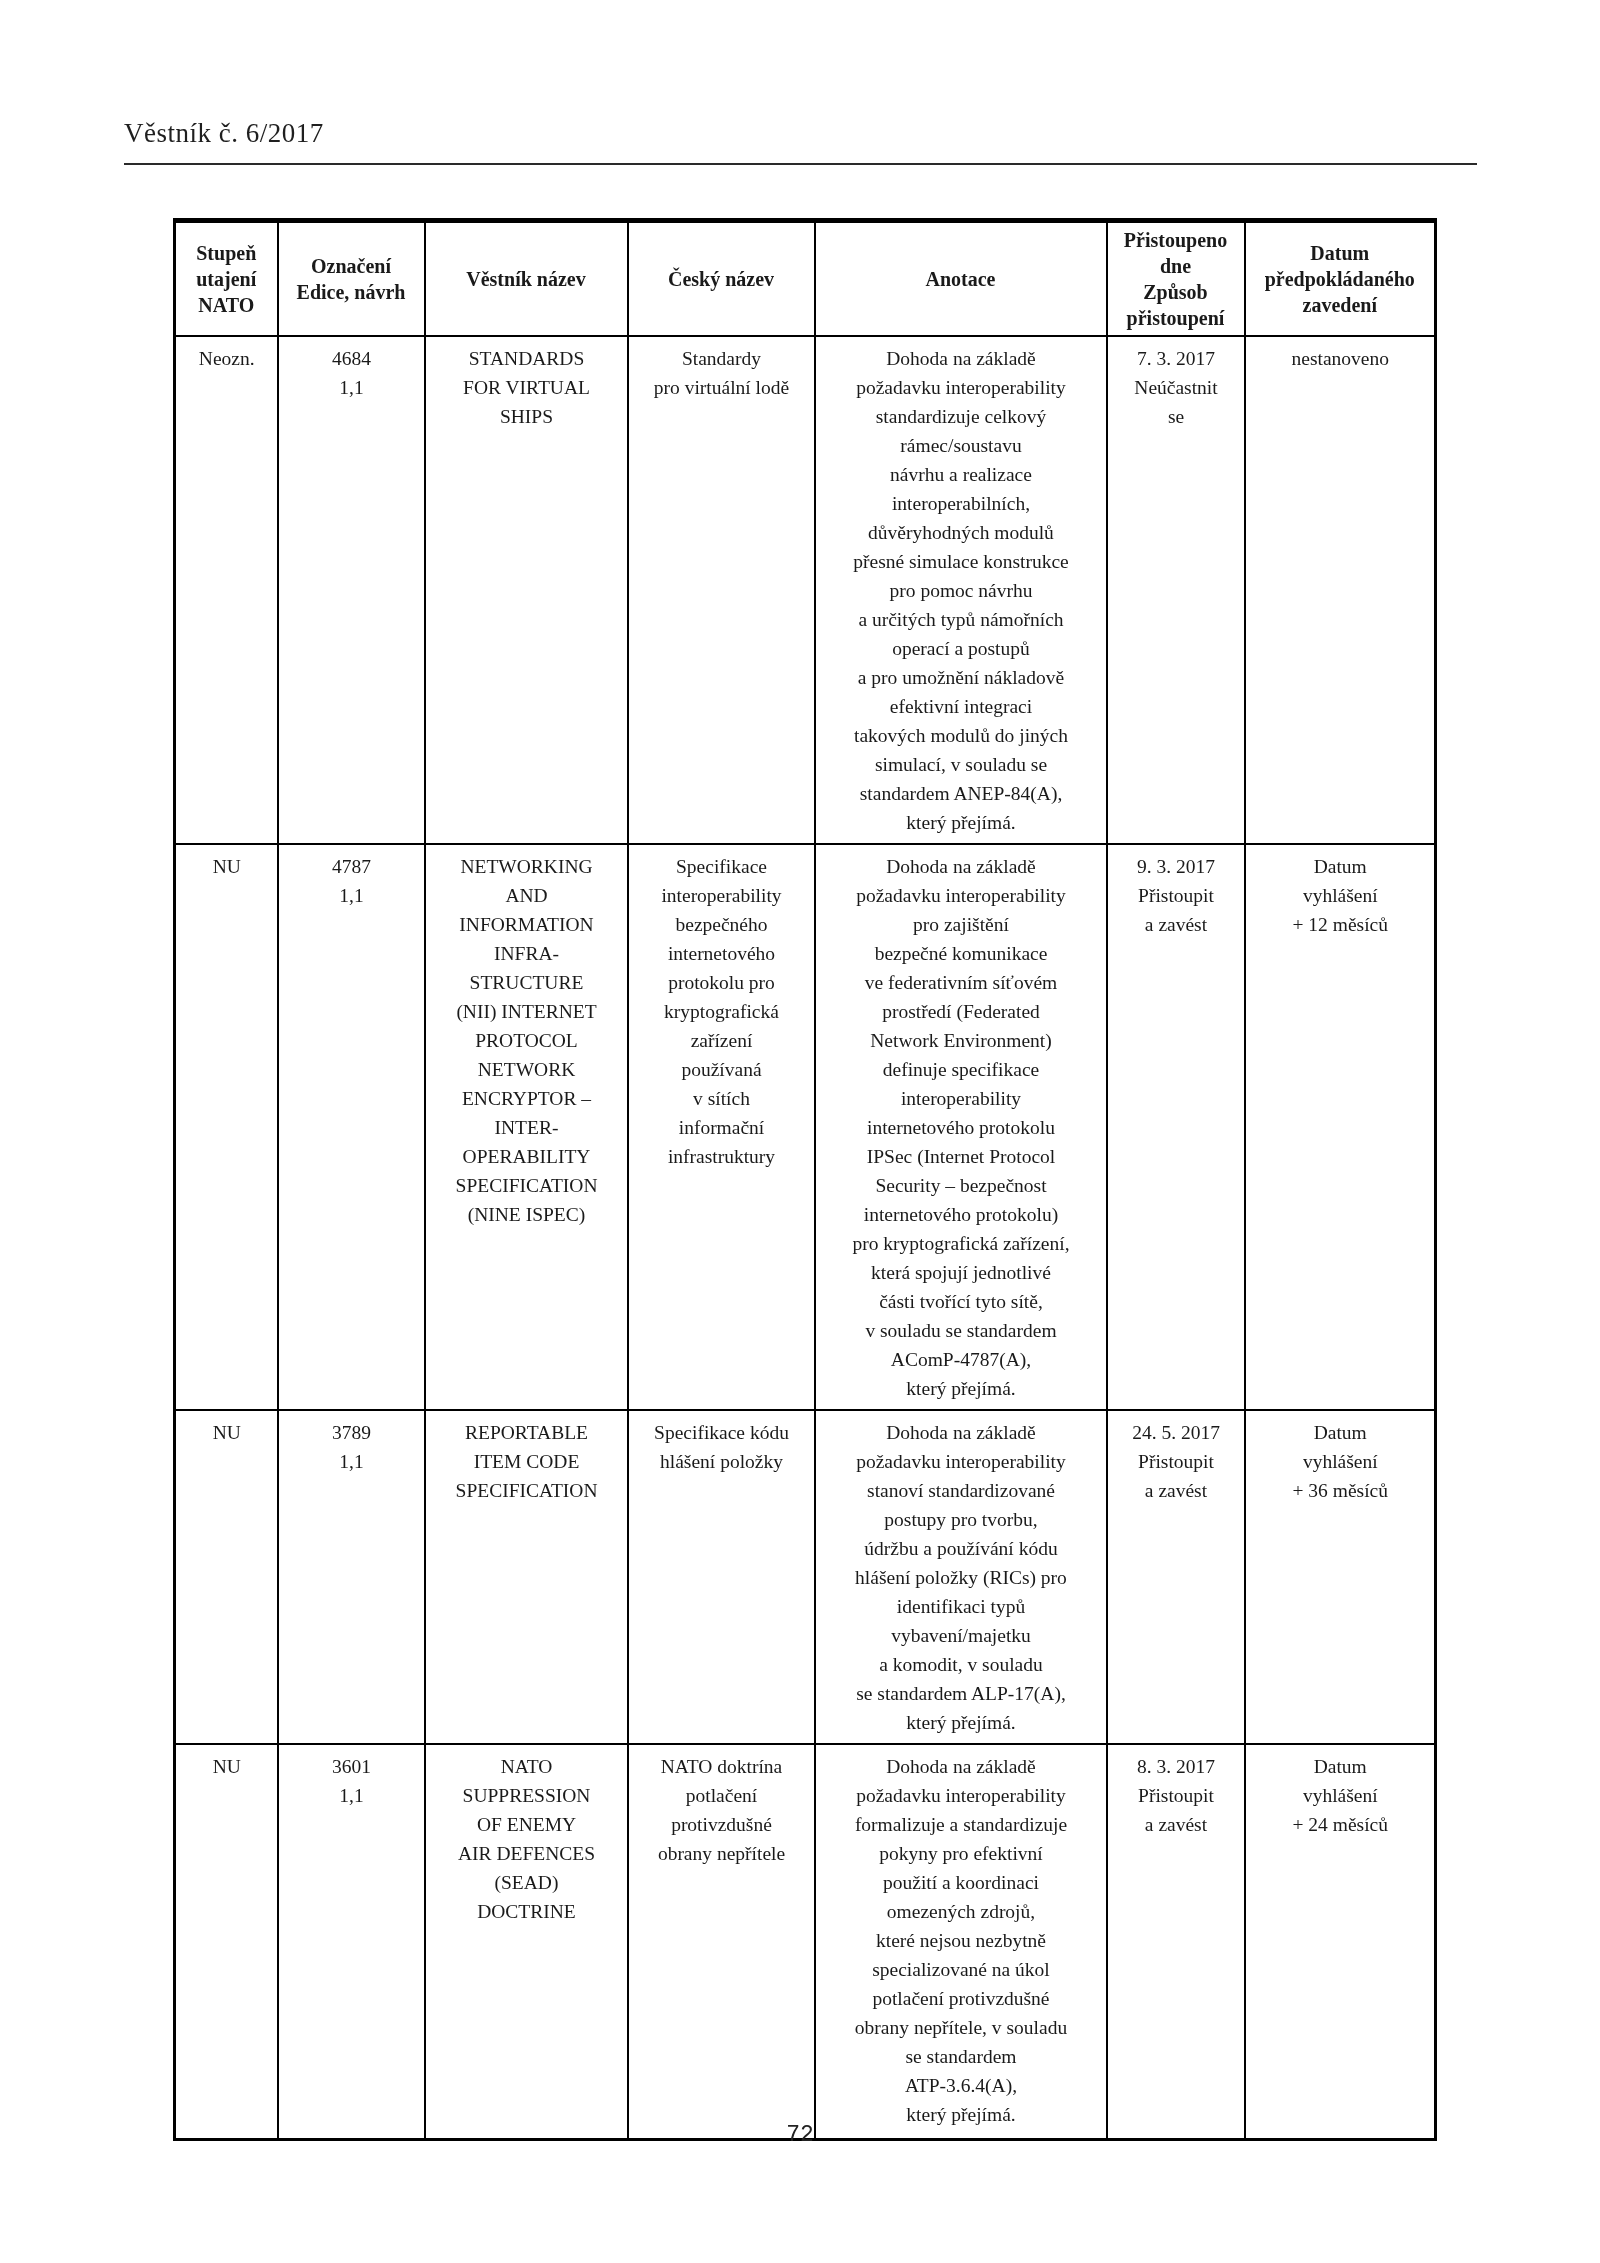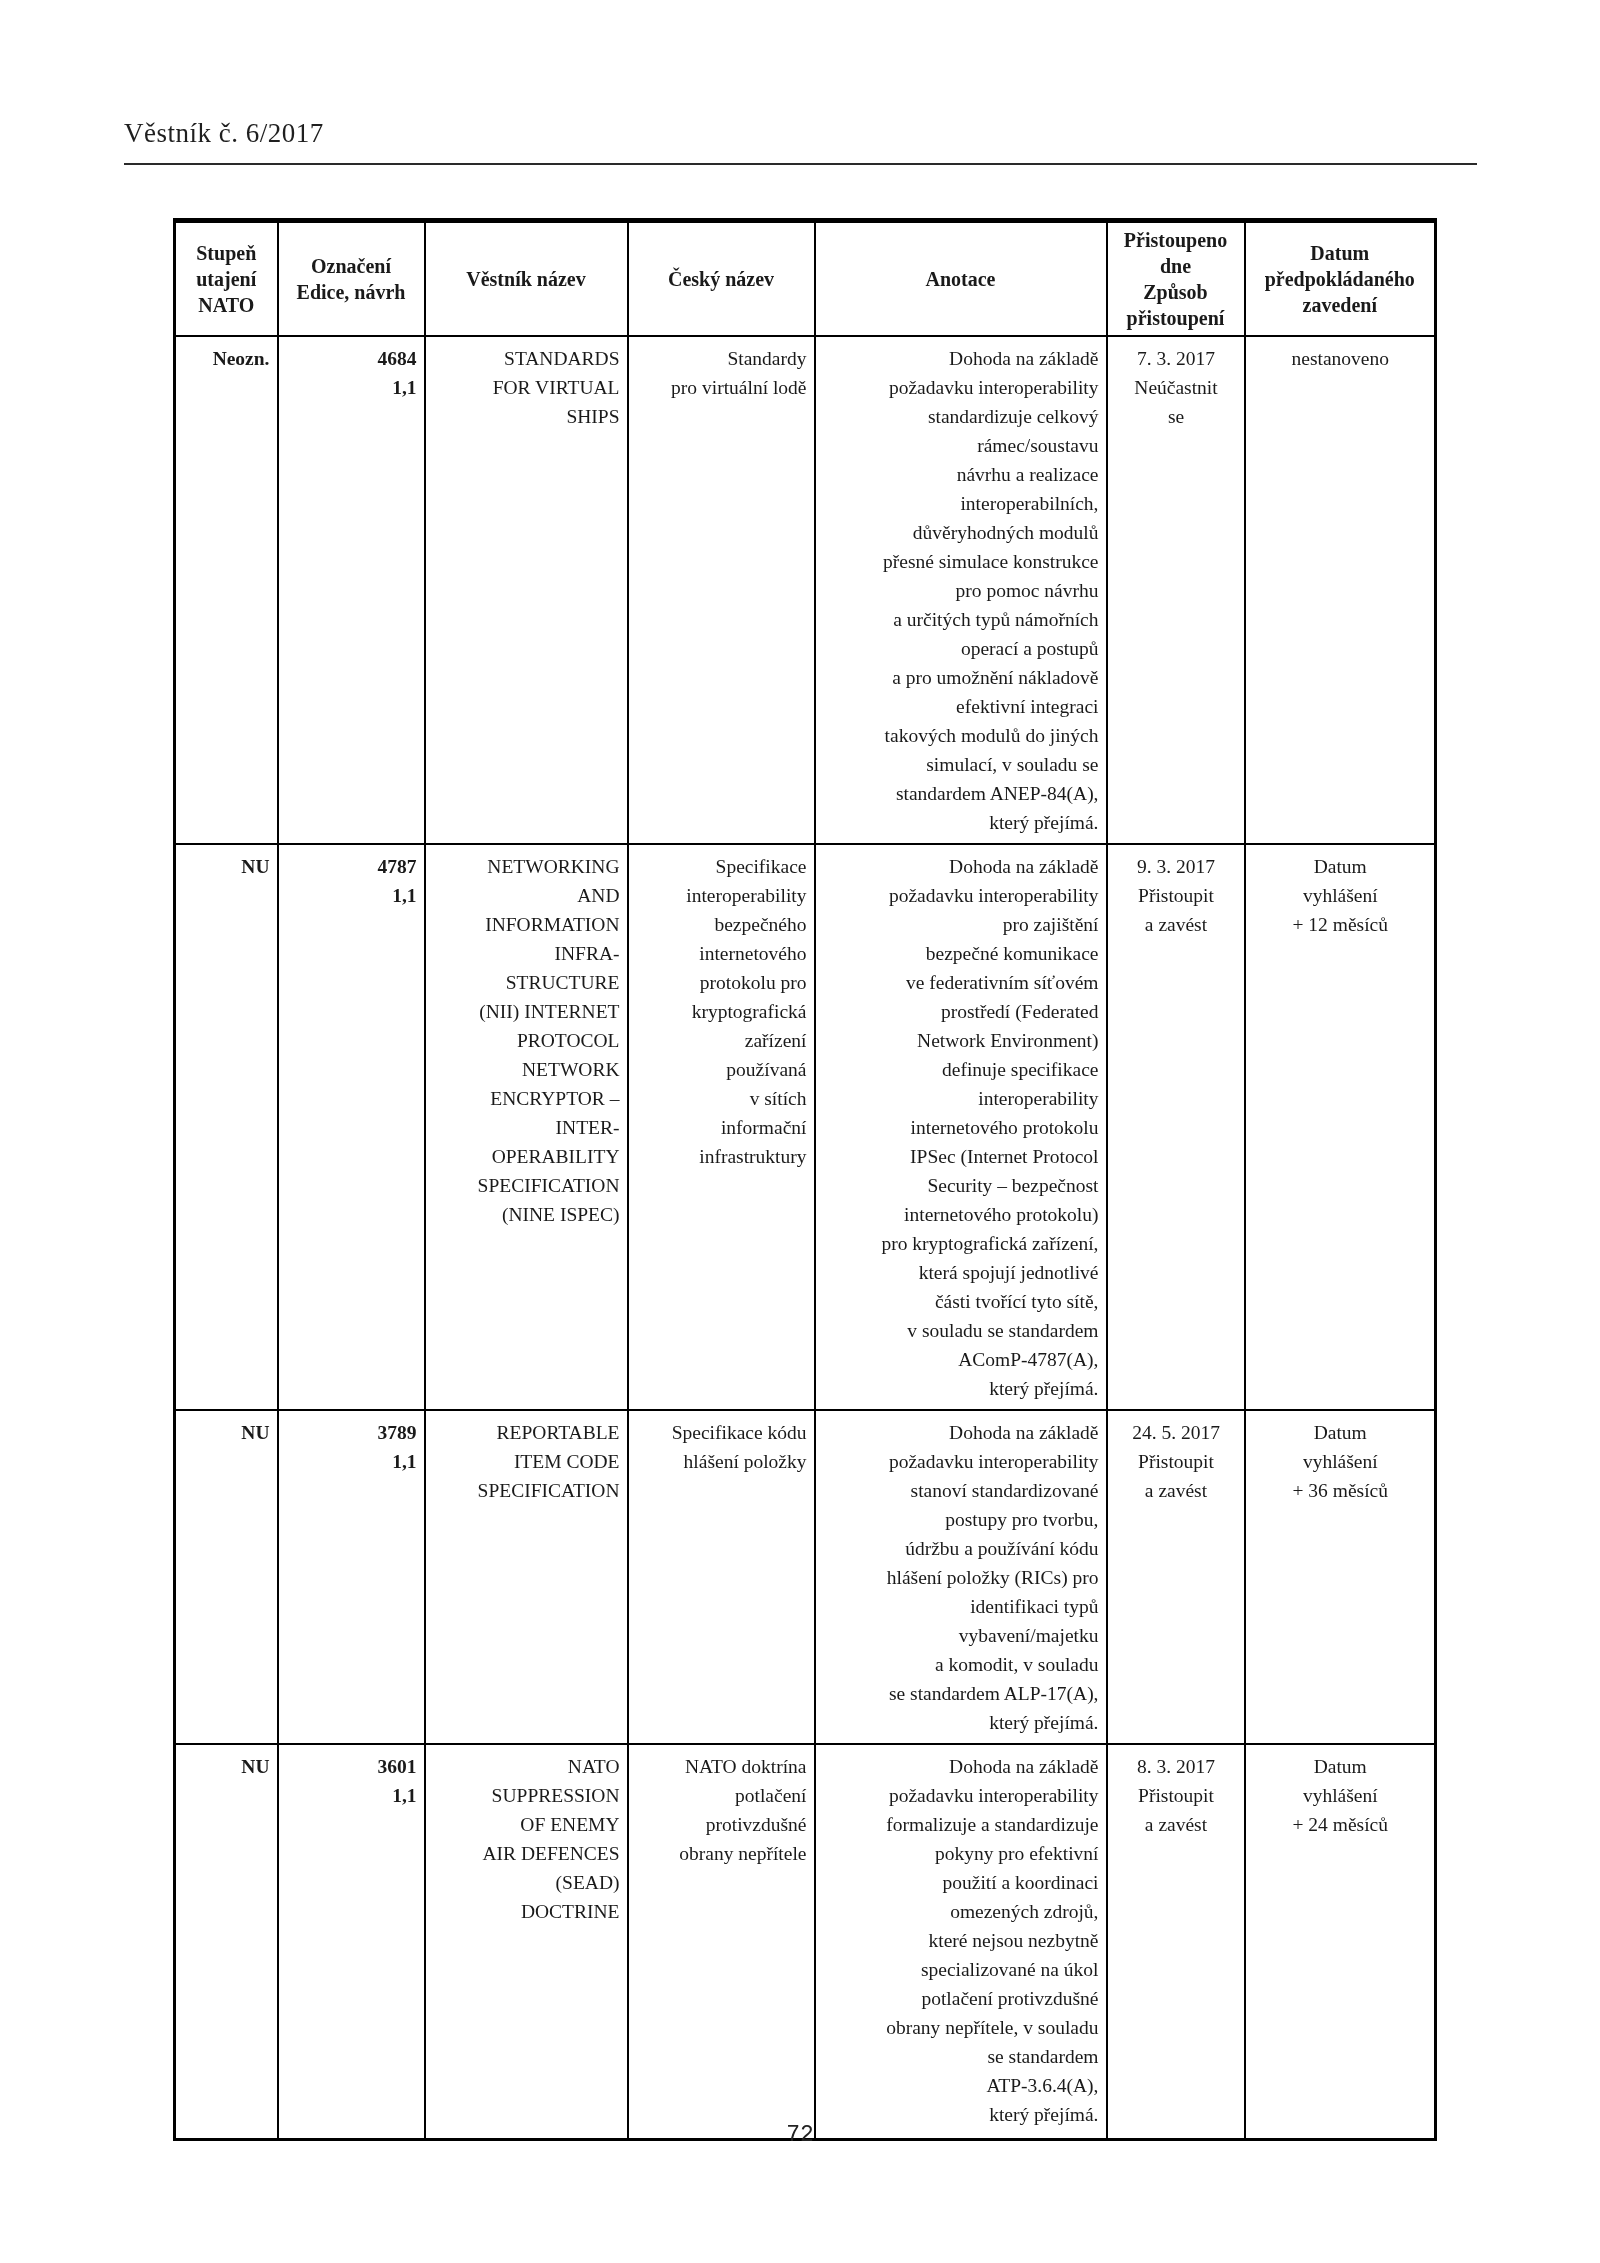--- a/index.html
+++ b/index.html
@@ -53,22 +53,22 @@
     white-space:pre-line;
   }
   table.gazette td{
     font-size:19.5px;
     line-height:29px;
     vertical-align:top;
     padding:7px 7px 6px 8px;
     white-space:pre-line;
   }
   td.c-center{text-align:center;}
-  td.c-left{text-align:right;margin-top:25px;}
-  td.c-bold{font-weight:bold;text-align:right;}
+  td.c-left{text-align:center;margin-top:25px;}
+  td.c-bold{font-weight:normal;}
   .page-number{
     position:absolute;
     left:0;
     top:2122px;
     width:1600px;
     text-align:center;
     font-size:23px;
     color:#222;
     font-family:Liberation Mono, monospace;
   }

